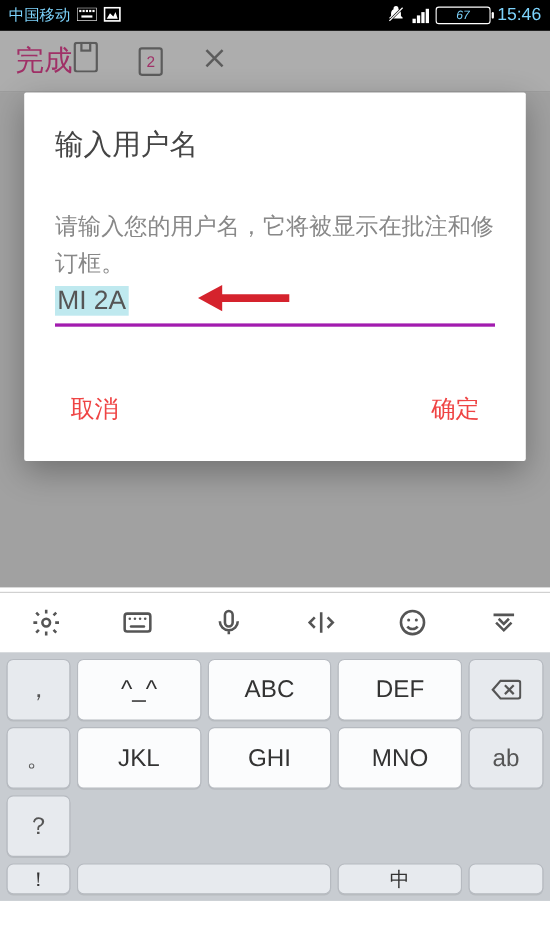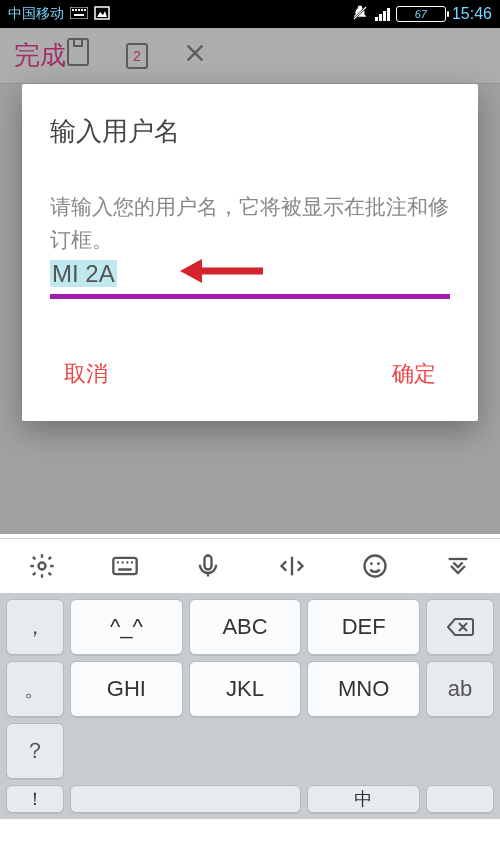--- a/index.html
+++ b/index.html
@@ -43,21 +43,21 @@
   .dialog {
     position: absolute; top: 0px; left: 50%; transform: translateX(-50%);
     width: 456px; background: #fff; border-radius: 2px;
     box-shadow: 0 10px 30px rgba(0,0,0,.3);
     padding: 30px 28px 12px;
   }
   .dlg-title { font-size: 26px; color: #444; margin-bottom: 42px; }
   .dlg-desc  { font-size: 21px; color: #888; line-height: 1.55; }
   .dlg-input-wrap { position: relative; margin-bottom: 46px; }
   .dlg-input {
-    width: 100%; border: none; border-bottom: 5px solid #a21caf;
+    width: 100%; border: none; border-bottom: 3px solid #a21caf;
     font-size: 24px; color: #555; padding: 4px 0 6px; outline: none; background: transparent;
   }
   .selected-text { background: #bfe9ef; padding: 0 2px; }
   .arrow-annot {
     position: absolute; left: 128px; top: -2px; pointer-events: none;
   }
   .dlg-actions { display:flex; justify-content: space-between; padding: 6px 8px 12px; }
   .dlg-btn { font-size: 22px; color: #ef4444; background: none; border: none; padding: 8px 6px; cursor: pointer; }
 
   
@@ -227,22 +227,22 @@
       <div class="kb-key dim side">
         <svg width="28" height="20" viewBox="0 0 28 20">
             <path d="M9 2h16a2 2 0 0 1 2 2v12a2 2 0 0 1-2 2H9l-7-8 7-8z" fill="none" stroke="#555" stroke-width="2"></path>
             <line x1="13" y1="6" x2="21" y2="14" stroke="#555" stroke-width="2"></line>
             <line x1="21" y1="6" x2="13" y2="14" stroke="#555" stroke-width="2"></line>
           </svg>
       </div>
     </div>
     <div class="kb-row">
       <div class="kb-key dim narrow1">。</div>
+      <div class="kb-key">JKL</div>
       <div class="kb-key">GHI</div>
-      <div class="kb-key">JKL</div>
       <div class="kb-key">MNO</div>
       <div class="kb-key dim side">ab</div>
     </div>
     <div class="kb-row">
       <div class="kb-key dim narrow1">？</div>
     </div>
     <div class="kb-half-row">
       <div class="kb-key narrow1">！</div>
       <div class="kb-key" style="flex:2.05"></div>
       <div class="kb-key">中</div>

